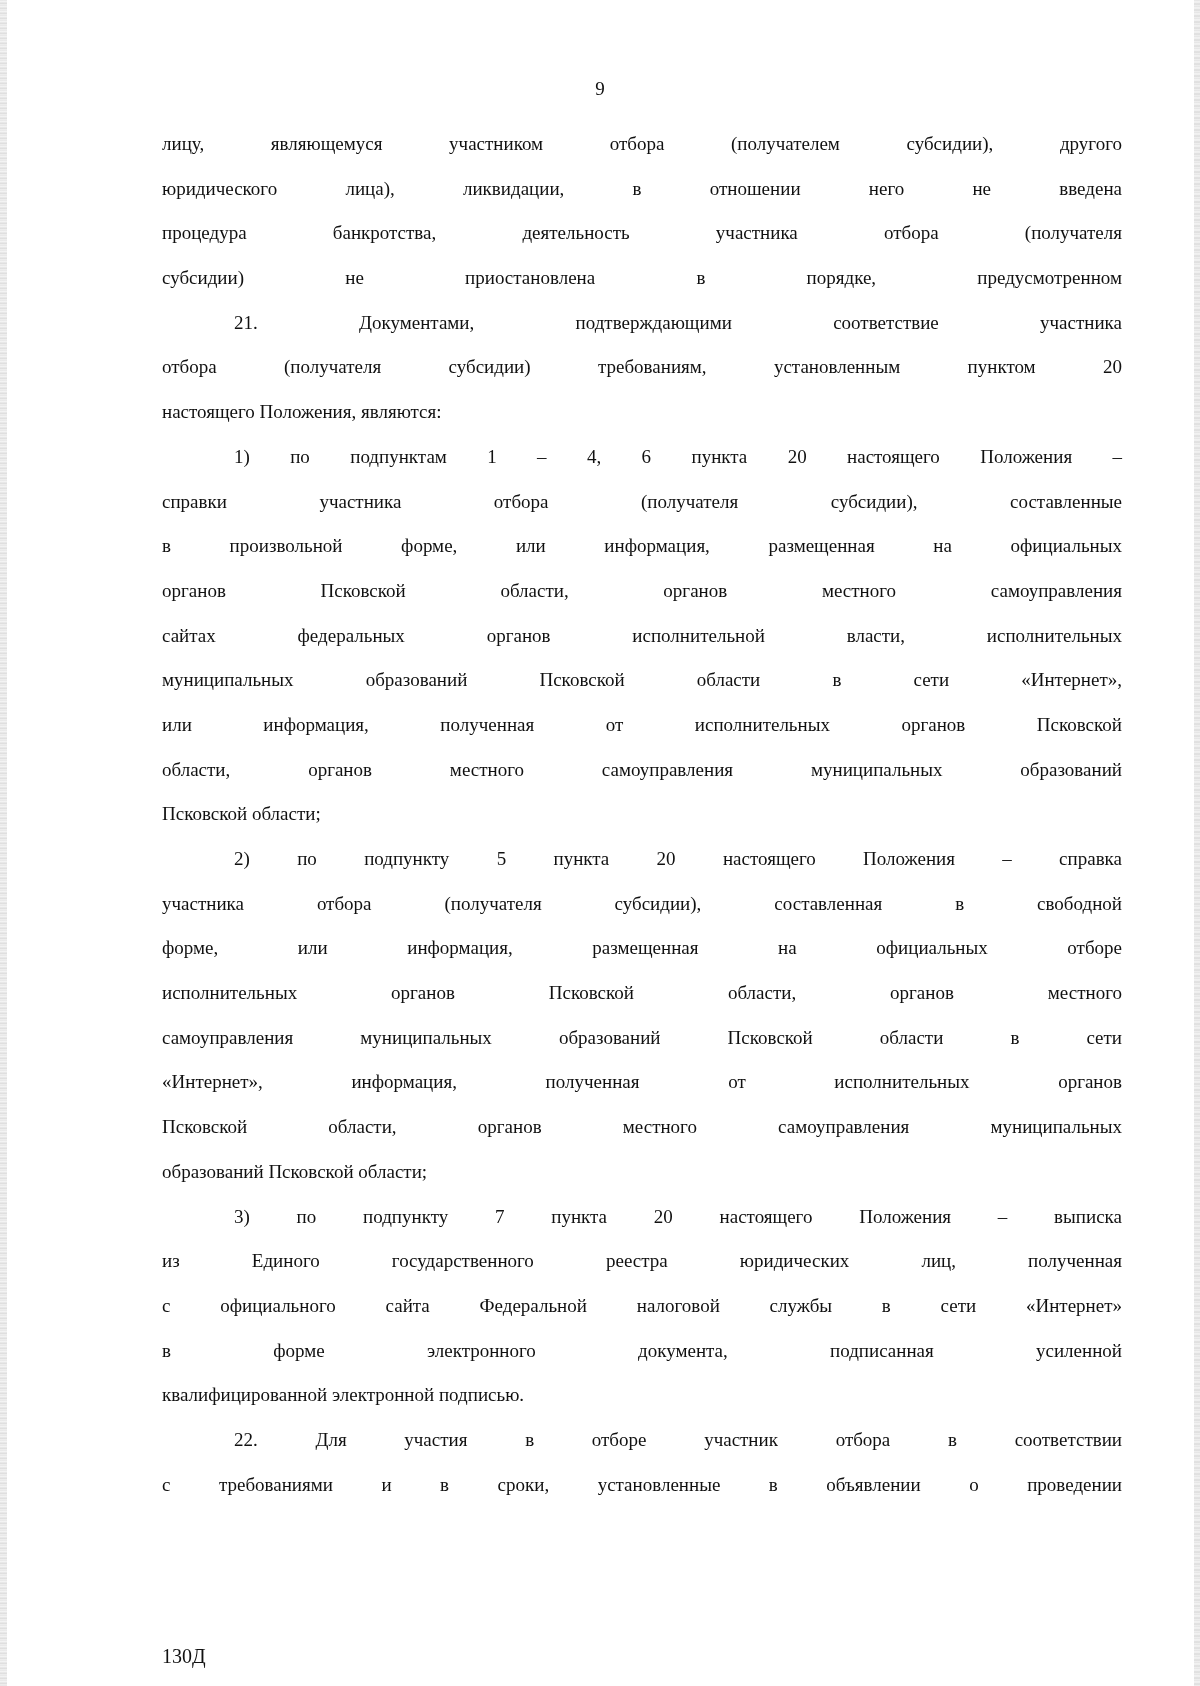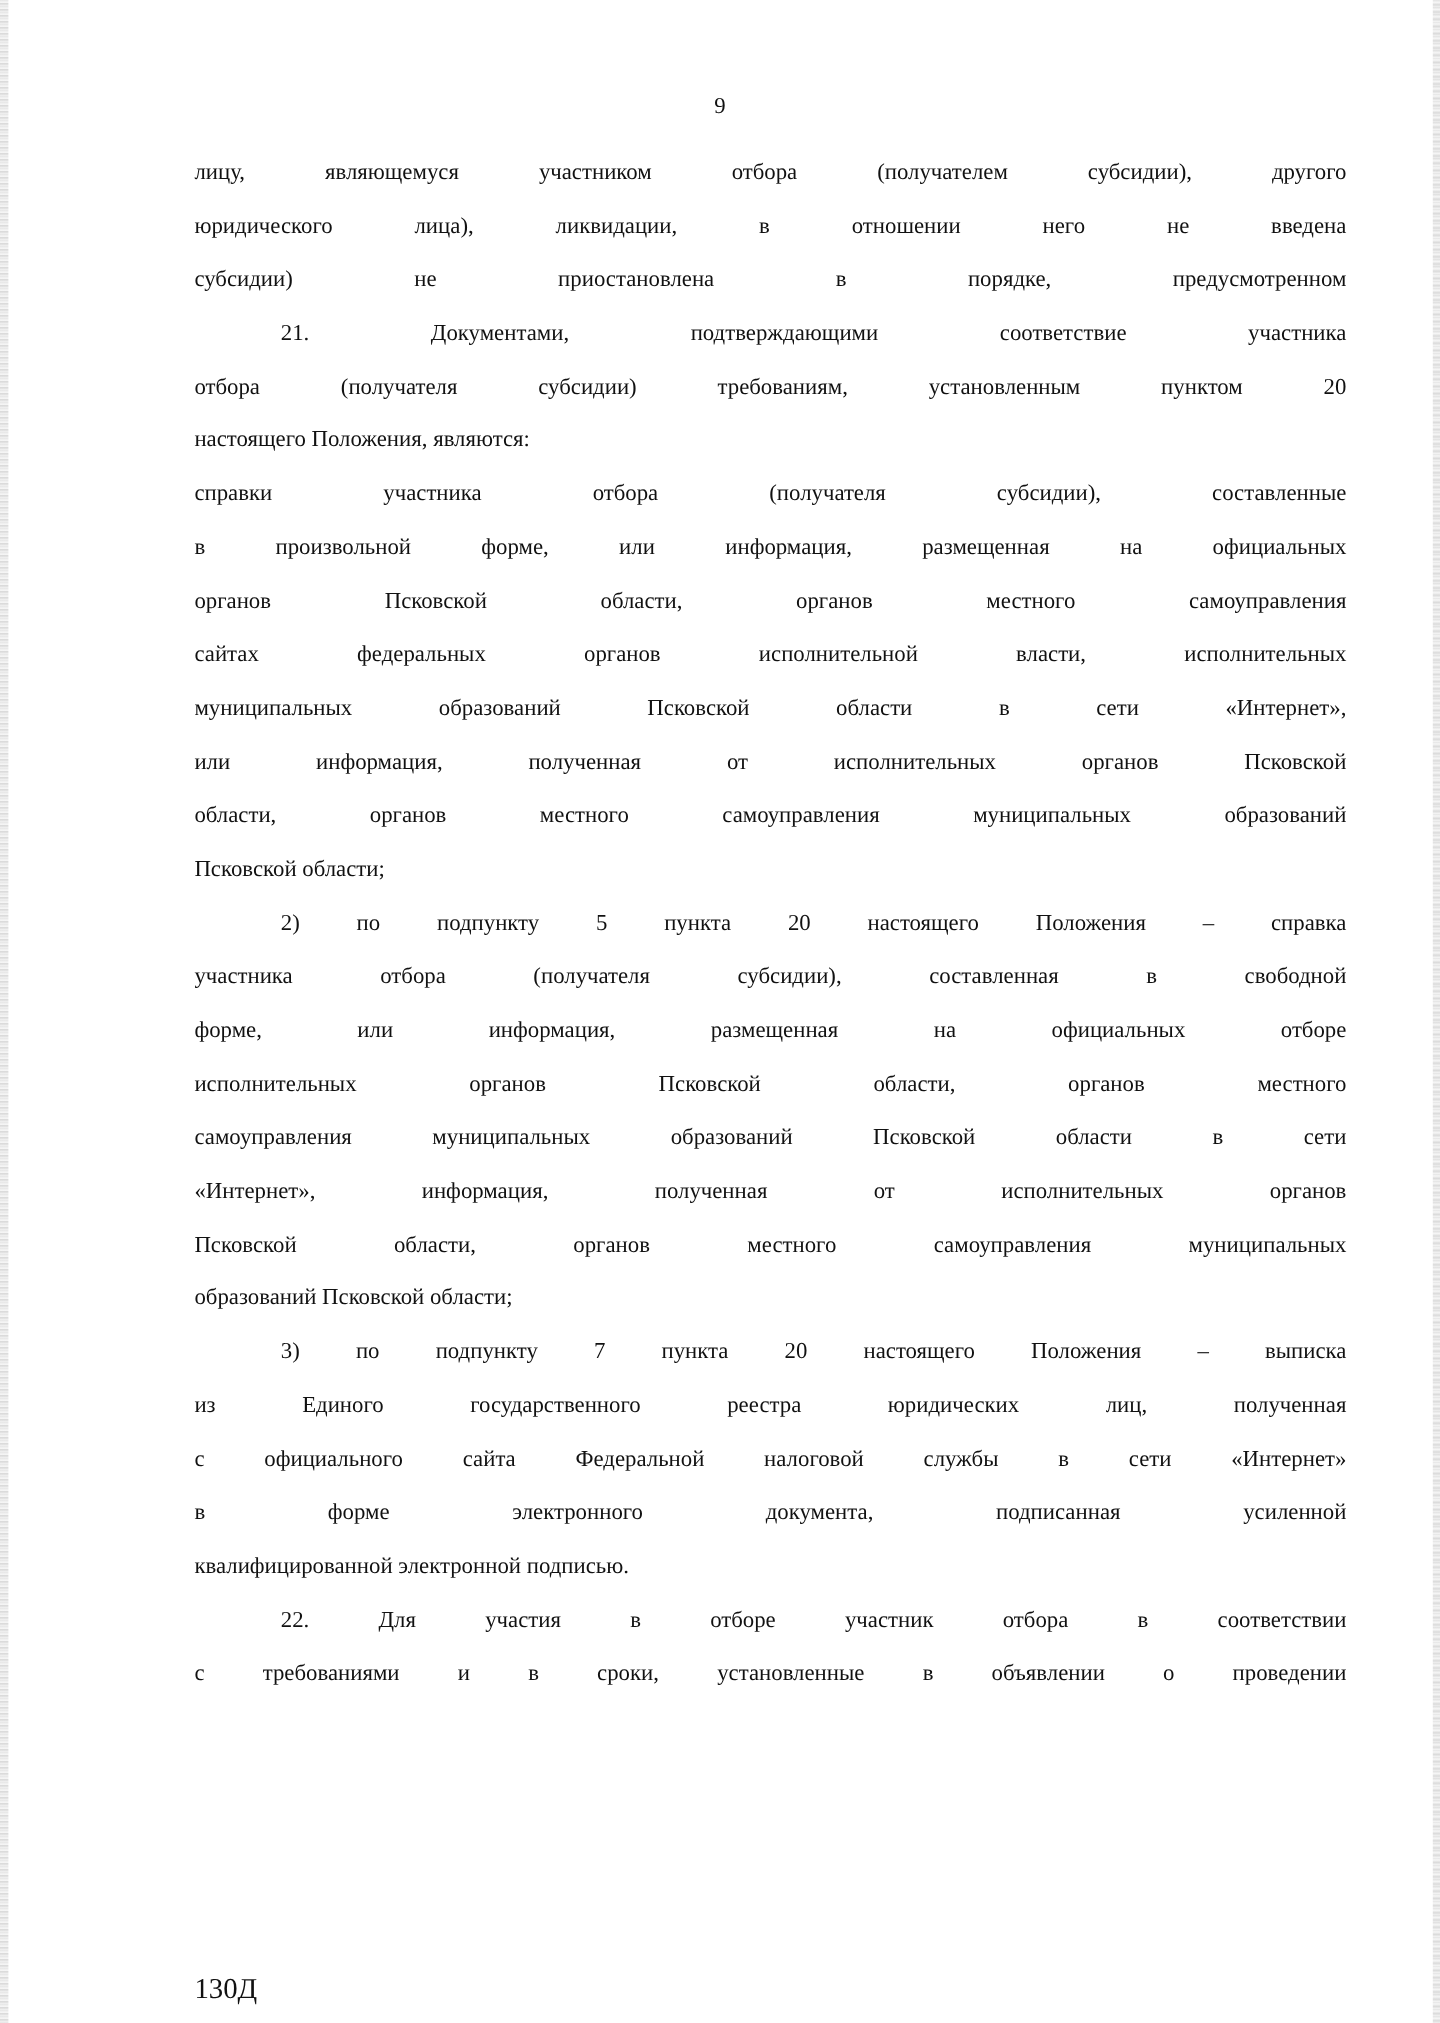--- a/index.html
+++ b/index.html
@@ -55,41 +55,43 @@
     .line.last {
       text-align-last: left;
     }
     .line.indent {
       padding-left: 72px;
     }
     .footer-code {
       position: absolute;
       left: 162px;
       top: 1645px;
-      font-size: 24px;
+      font-size: 20px;
     }
   </style>
 </head>
 <body>
 
 <div class="scan-edge-left"></div>
 <div class="scan-edge-right"></div>
 
 <div class="page-number">9</div>
 
 <div class="body-text">
 
   <span class="line">лицу, являющемуся участником отбора (получателем субсидии), другого</span>
   <span class="line">юридического лица), ликвидации, в отношении него не введена</span>
+  <span class="line">процедура банкротства, деятельность участника отбора (получателя</span>
   <span class="line">субсидии) не приостановлена в порядке, предусмотренном</span>
 
   <span class="line indent">21. Документами, подтверждающими соответствие участника</span>
   <span class="line">отбора (получателя субсидии) требованиям, установленным пунктом 20</span>
   <span class="line last">настоящего Положения, являются:</span>
 
+  <span class="line indent">1) по подпунктам 1 – 4, 6 пункта 20 настоящего Положения –</span>
   <span class="line">справки участника отбора (получателя субсидии), составленные</span>
   <span class="line">в произвольной форме, или информация, размещенная на официальных</span>
   <span class="line">органов Псковской области, органов местного самоуправления</span>
   <span class="line">сайтах федеральных органов исполнительной власти, исполнительных</span>
   <span class="line">муниципальных образований Псковской области в сети «Интернет»,</span>
   <span class="line">или информация, полученная от исполнительных органов Псковской</span>
   <span class="line">области, органов местного самоуправления муниципальных образований</span>
   <span class="line last">Псковской области;</span>
 
   <span class="line indent">2) по подпункту 5 пункта 20 настоящего Положения – справка</span>

